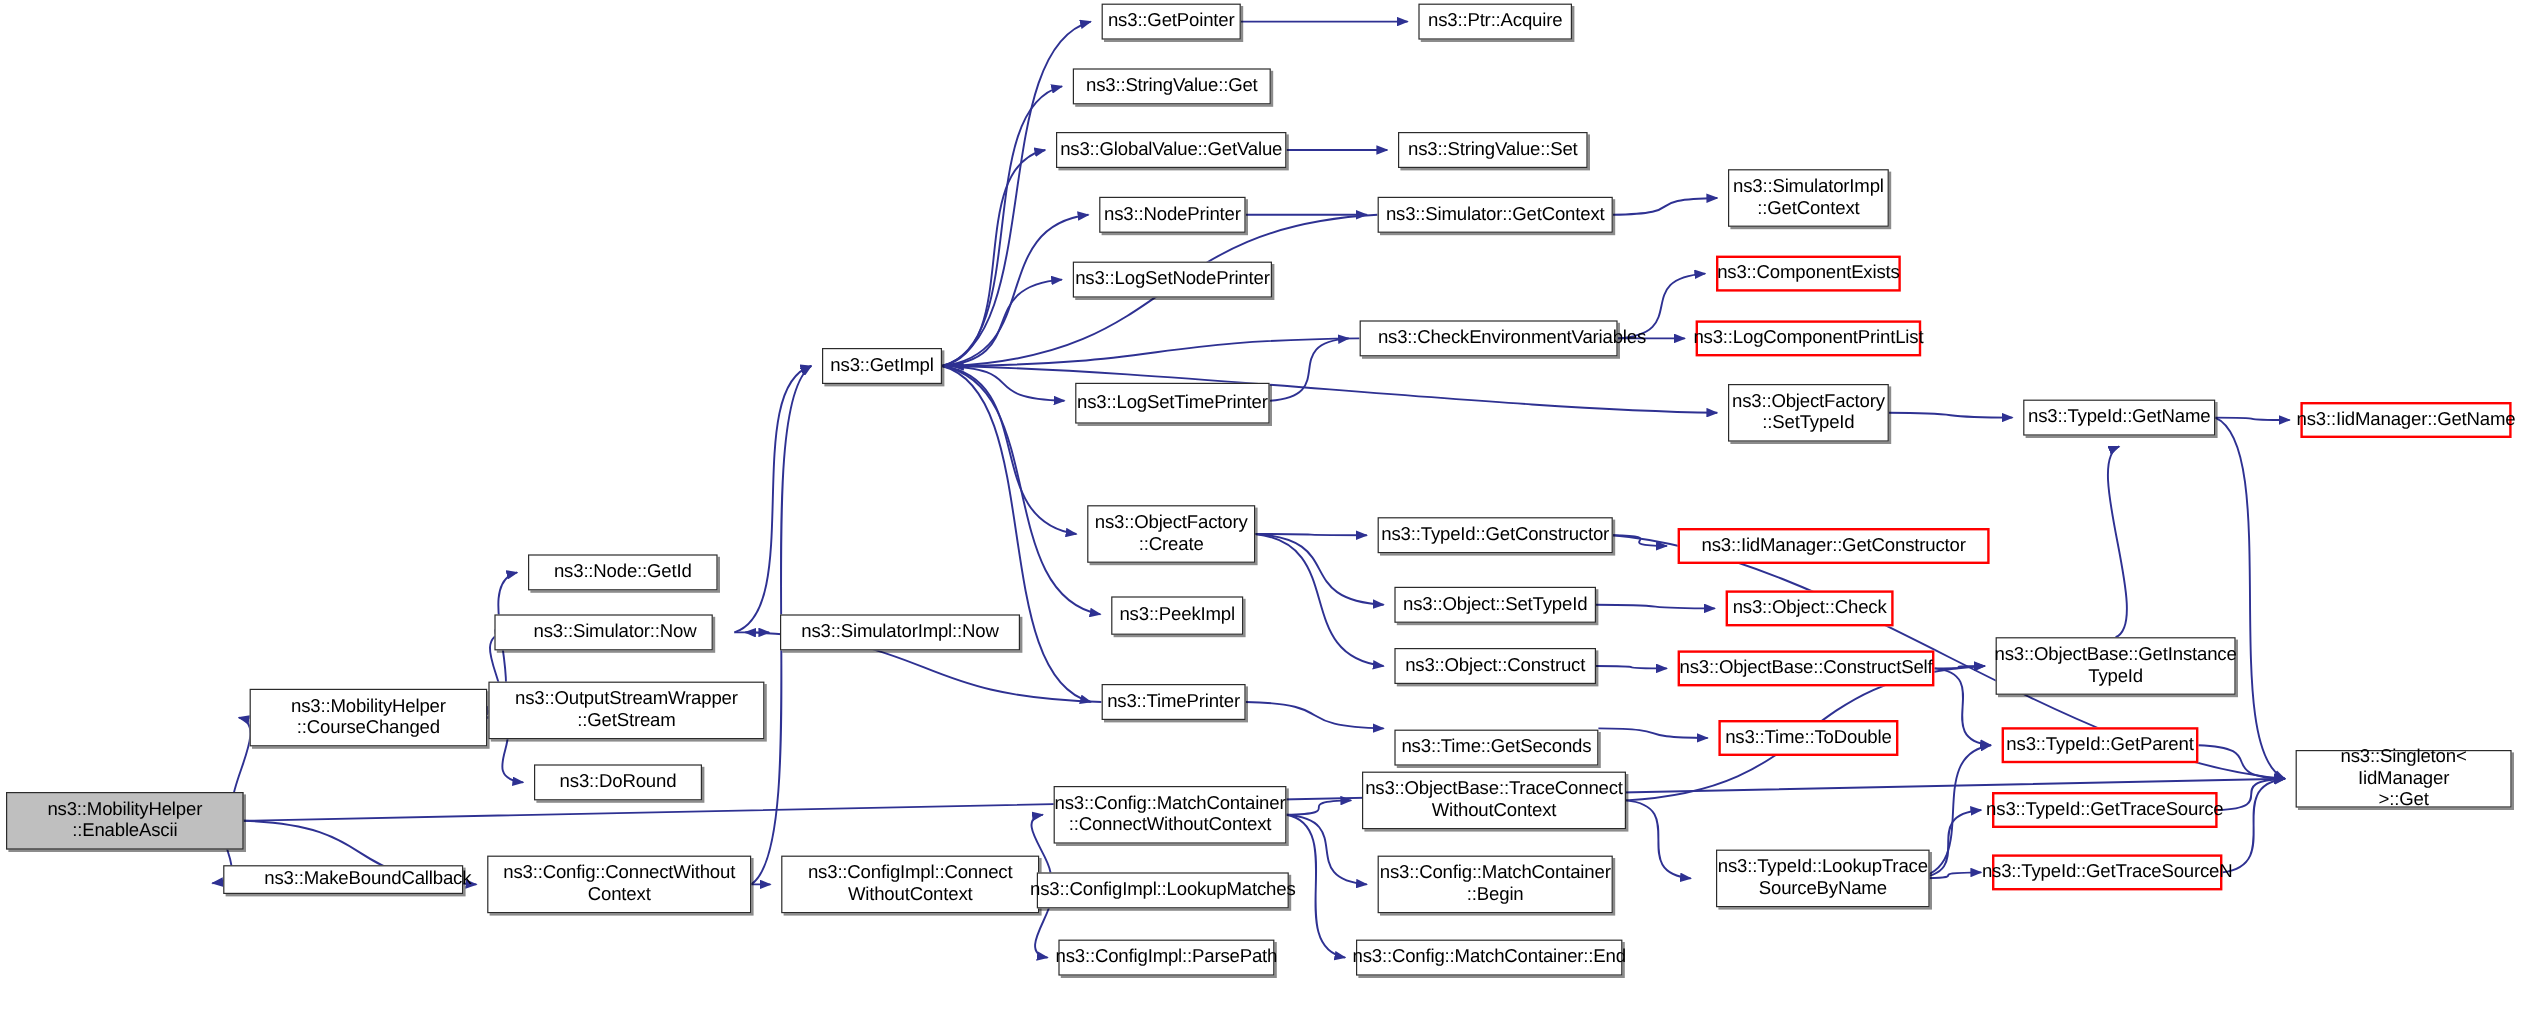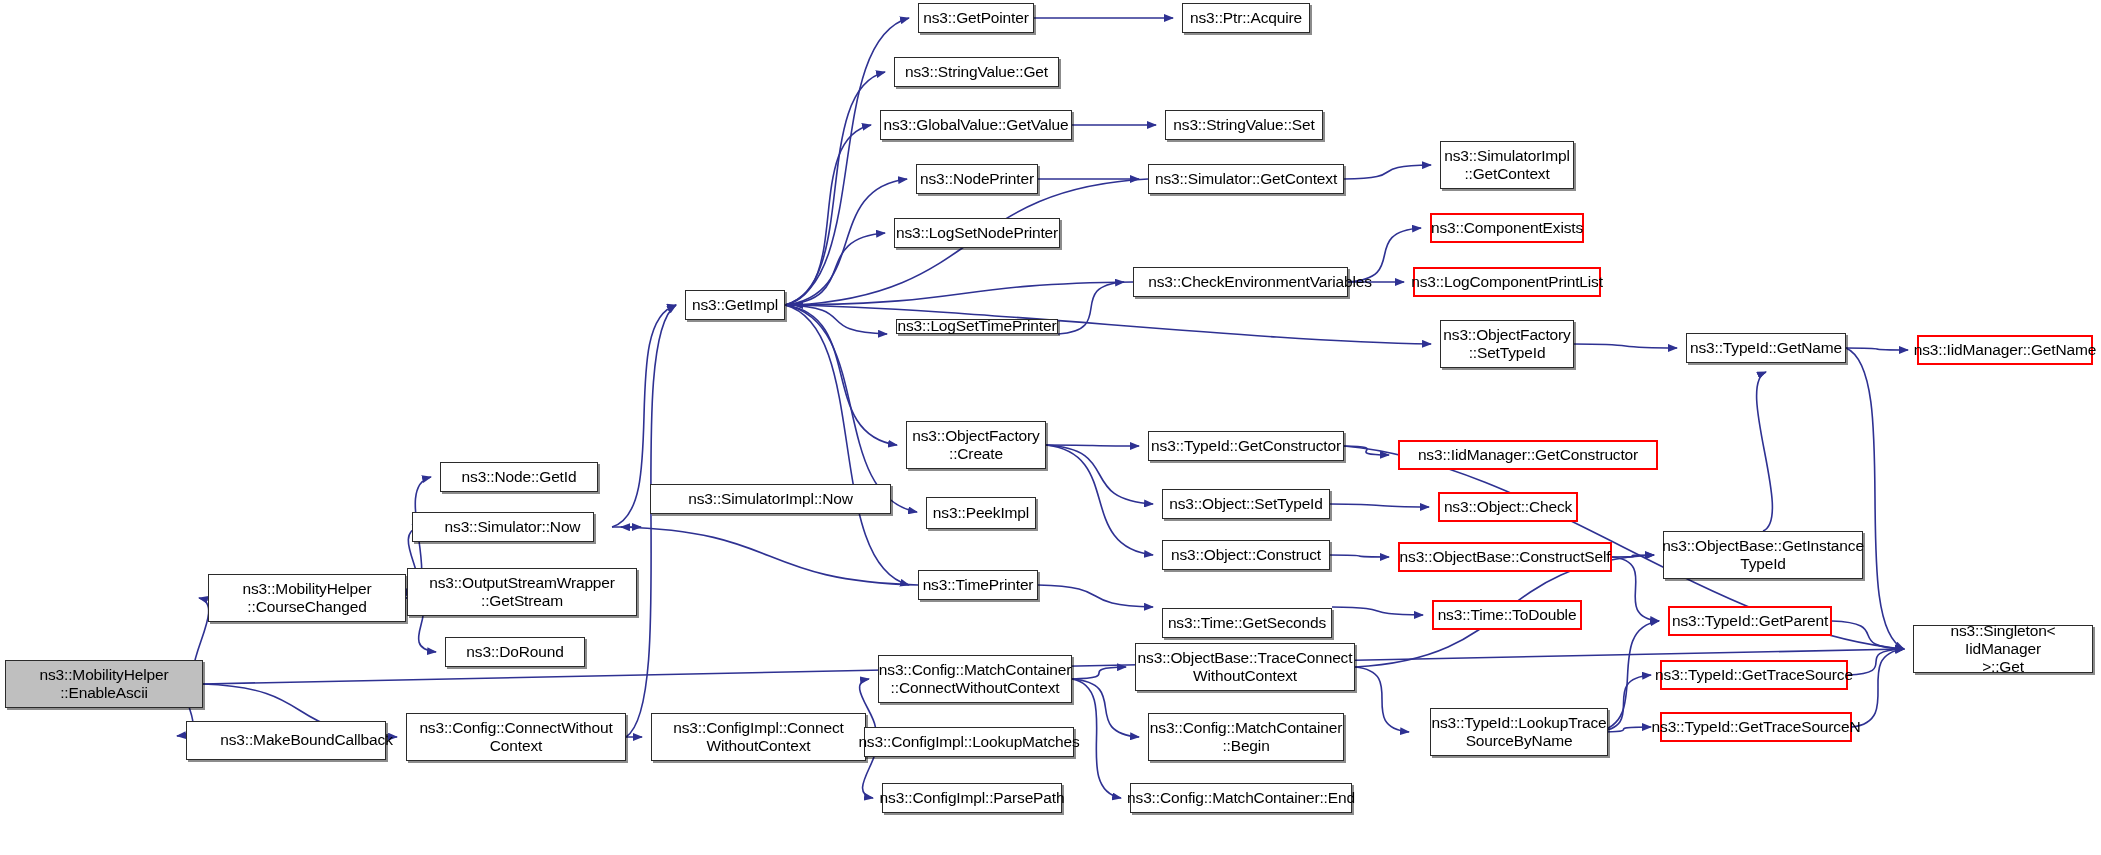--- a/index.html
+++ b/index.html
@@ -117,38 +117,38 @@
         <path d="M1596,732 C1650.75,727.44 1596.25,679.56 1651,675" fill="none" stroke="#2e3192" stroke-width="1.6" marker-end="url(#arrow)"></path>
         <path d="M1596,732 C1650.75,731.6 1596.25,727.4 1651,727" fill="none" stroke="#2e3192" stroke-width="1.6" marker-end="url(#arrow)"></path>
         <path d="M1596,732 C1654.35,723.12 1600.65,629.88 1659,621" fill="none" stroke="#2e3192" stroke-width="1.6" marker-end="url(#arrow)"></path>
       </g>
   </svg>
   <div id="node-layer">
       <div class="node root" style="left: 5px; top: 660px; width: 198px; height: 48px;">ns3::MobilityHelper
 ::EnableAscii</div>
       <div class="node" style="left: 208px; top: 574px; width: 198px; height: 48px;">ns3::MobilityHelper
 ::CourseChanged</div>
-      <div class="node" style="left: 186px; top: 721px; width: 200px; height: 39px; padding-left: 46px;">ns3::MakeBoundCallback</div>
+      <div class="node" style="left: 186px; top: 721px; width: 200px; height: 24px; padding-left: 46px;">ns3::MakeBoundCallback</div>
       <div class="node" style="left: 406px; top: 713px; width: 220px; height: 48px;">ns3::Config::ConnectWithout
 Context</div>
       <div class="node" style="left: 440px; top: 462px; width: 158px; height: 30px;">ns3::Node::GetId</div>
       <div class="node" style="left: 412px; top: 512px; width: 182px; height: 30px; padding-left: 24px;">ns3::Simulator::Now</div>
       <div class="node" style="left: 407px; top: 568px; width: 230px; height: 48px;">ns3::OutputStreamWrapper
 ::GetStream</div>
       <div class="node" style="left: 445px; top: 637px; width: 140px; height: 30px;">ns3::DoRound</div>
-      <div class="node" style="left: 650px; top: 484px; width: 241px; height: 30px;">ns3::SimulatorImpl::Now</div>
+      <div class="node" style="left: 650px; top: 512px; width: 200px; height: 30px;">ns3::SimulatorImpl::Now</div>
       <div class="node" style="left: 651px; top: 713px; width: 215px; height: 48px;">ns3::ConfigImpl::Connect
 WithoutContext</div>
       <div class="node" style="left: 685px; top: 290px; width: 100px; height: 30px;">ns3::GetImpl</div>
       <div class="node" style="left: 918px; top: 3px; width: 116px; height: 30px;">ns3::GetPointer</div>
       <div class="node" style="left: 894px; top: 57px; width: 165px; height: 30px;">ns3::StringValue::Get</div>
       <div class="node" style="left: 880px; top: 110px; width: 192px; height: 30px;">ns3::GlobalValue::GetValue</div>
       <div class="node" style="left: 916px; top: 164px; width: 122px; height: 30px;">ns3::NodePrinter</div>
       <div class="node" style="left: 894px; top: 218px; width: 166px; height: 30px;">ns3::LogSetNodePrinter</div>
-      <div class="node" style="left: 896px; top: 319px; width: 162px; height: 15px;">ns3::LogSetTimePrinter</div>
+      <div class="node" style="left: 896px; top: 319px; width: 162px; height: 34px;">ns3::LogSetTimePrinter</div>
       <div class="node" style="left: 906px; top: 421px; width: 140px; height: 48px;">ns3::ObjectFactory
 ::Create</div>
       <div class="node" style="left: 926px; top: 497px; width: 110px; height: 32px;">ns3::PeekImpl</div>
       <div class="node" style="left: 918px; top: 570px; width: 120px; height: 30px;">ns3::TimePrinter</div>
       <div class="node" style="left: 878px; top: 655px; width: 194px; height: 48px;">ns3::Config::MatchContainer
 ::ConnectWithoutContext</div>
       <div class="node" style="left: 864px; top: 727px; width: 210px; height: 30px;">ns3::ConfigImpl::LookupMatches</div>
       <div class="node" style="left: 882px; top: 783px; width: 180px; height: 30px;">ns3::ConfigImpl::ParsePath</div>
       <div class="node" style="left: 1182px; top: 3px; width: 128px; height: 30px;">ns3::Ptr::Acquire</div>
       <div class="node" style="left: 1165px; top: 110px; width: 158px; height: 30px;">ns3::StringValue::Set</div>

